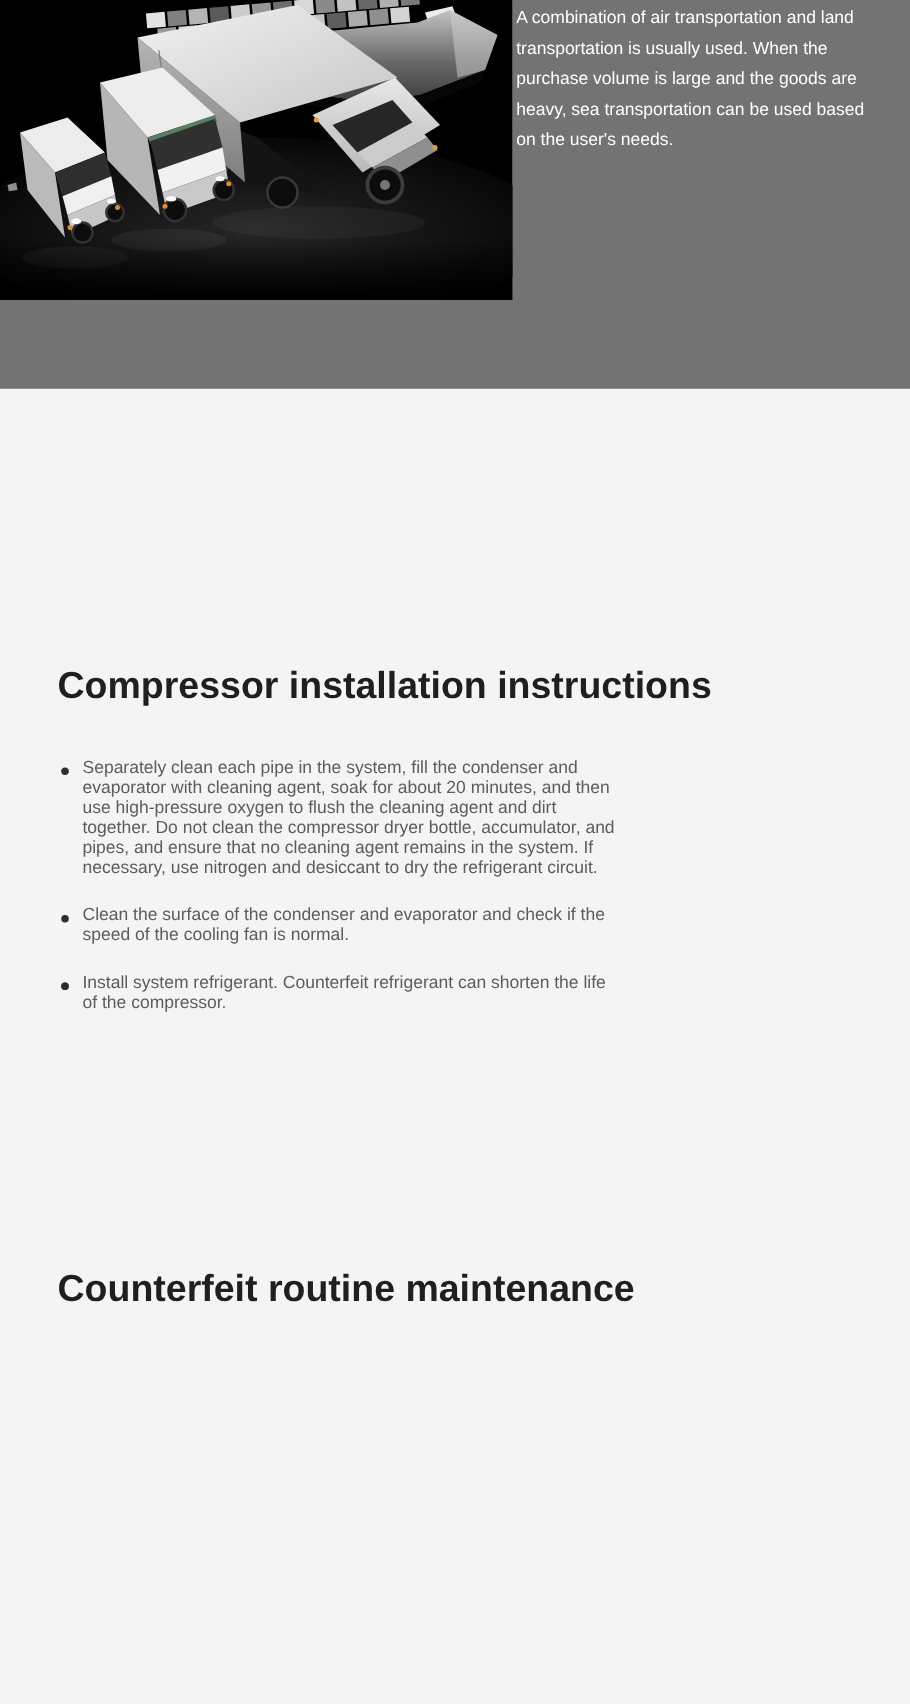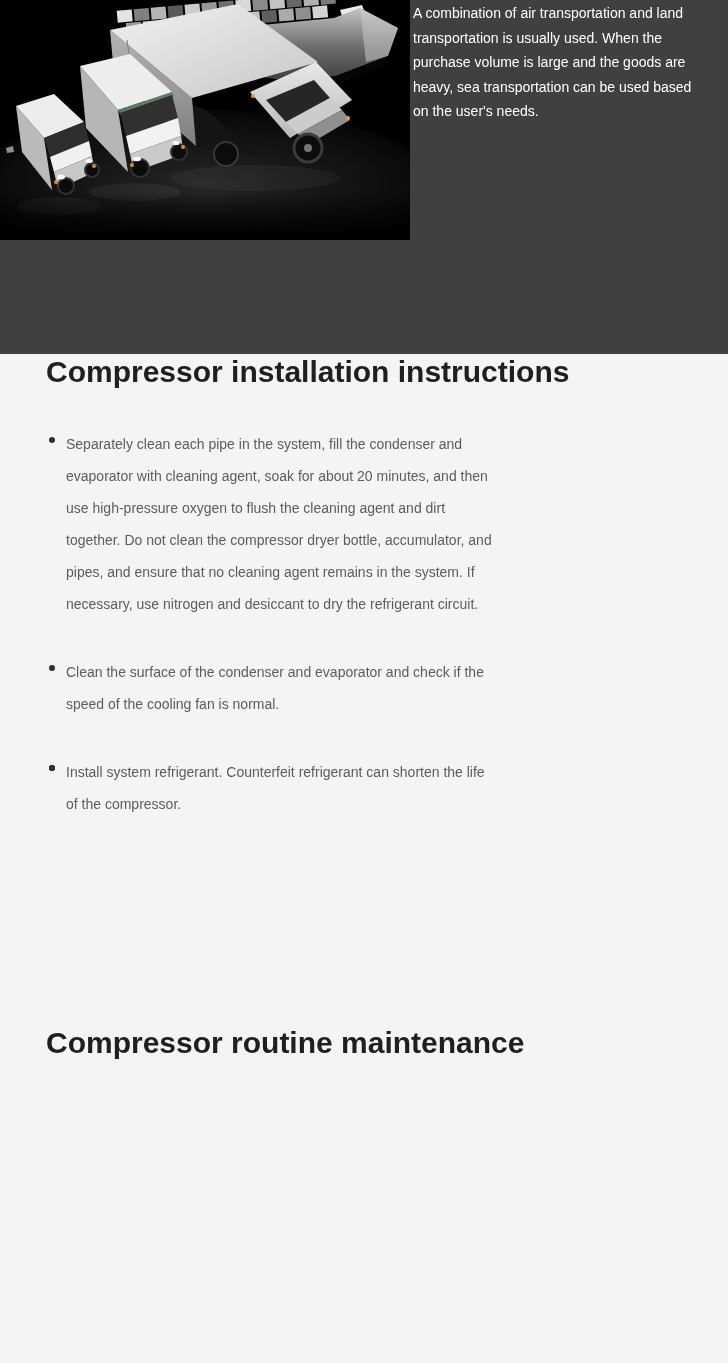--- a/index.html
+++ b/index.html
@@ -2,41 +2,41 @@
 <html><head>
 <meta charset="utf-8">
 <style>
   html,body{margin:0;padding:0;background:#f4f4f4;}
   .page{
     position:relative;width:728px;height:1363px;margin:0;
     background:#f4f4f4;overflow:hidden;
     font-family:"Liberation Sans",sans-serif;
   }
   
-  .banner{position:relative;width:100%;height:354px;background:#404040;text-decoration:underline;}
+  .banner{position:relative;width:100%;height:311px;background:#737373;text-decoration:underline;}
   .banner-photo{position:absolute;top:0;left:0;width:410px;height:240px;}
   .banner-photo svg{display:block;width:100%;height:100%;}
   .banner-caption{
     position:absolute;top:1px;left:413px;width:292px;margin:0;
     color:#fff;font-size:14px;line-height:24.5px;
   }
   
   .content{padding:0 46px;}
   .section-title{
     margin:0;font-size:30px;line-height:36px;font-weight:bold;
     color:#1f1f1f;letter-spacing:0;
   }
-  .title-install{}
+  .title-install{padding-top:220px;}
   .title-maintenance{padding-top:205px;}
   .bullets{list-style:none;margin:38px 0 0 0;padding:0;width:450px;}
   .bullets li{
     position:relative;padding-left:20px;
-    font-size:14px;line-height:32px;color:#5c5c5c;
+    font-size:14px;line-height:16px;color:#5c5c5c;
   }
-  .bullets li + li{margin-top:36px;}
+  .bullets li + li{margin-top:22px;}
   .bullet-dot{
     position:absolute;left:3px;top:9px;width:6px;height:6px;
     border-radius:50%;background:#2e2e2e;
   }
 </style>
 </head>
 <body>
 
 <div class="page">
 
@@ -181,16 +181,16 @@
       </li>
       <li>
         <span class="bullet-dot"></span>
       </li>
       <li>
         <span class="bullet-dot"></span>
         <span>Install system refrigerant. Counterfeit refrigerant can shorten the life of the compressor.</span>
       </li>
     </ul>
 
-    <h2 class="section-title title-maintenance">Compressor routine maintenance</h2>
+    <h2 class="section-title title-maintenance">Counterfeit routine maintenance</h2>
 
   </main>
 </div>
 
 </body></html>

